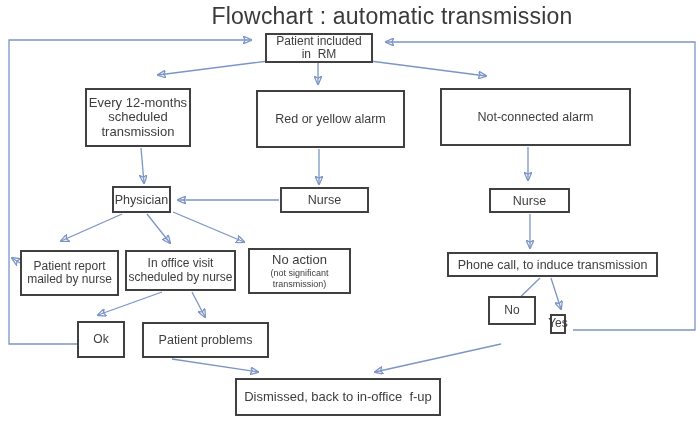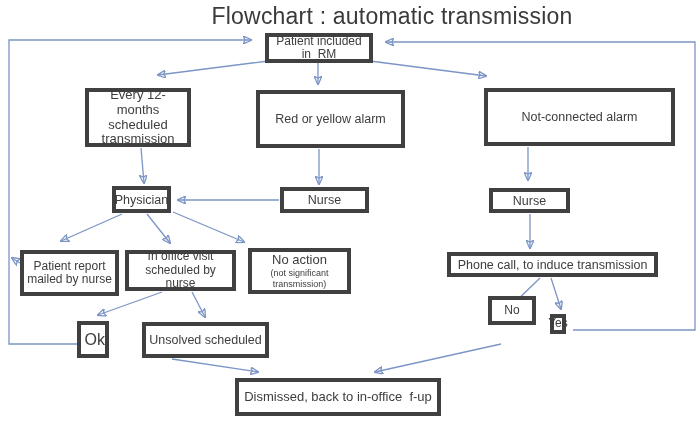--- a/index.html
+++ b/index.html
@@ -6,21 +6,21 @@
   #stage{
     position:relative;width:700px;height:422px;background:#ffffff;
     font-family:"Liberation Sans", sans-serif;color:#3d3d3d;overflow:hidden;
   }
   #title{
     position:absolute;left:0;top:3px;width:700px;text-align:center;
     font-size:23px;color:#3a3a3a;letter-spacing:0.2px;padding-left:42px;
   }
   .node{
     position:absolute;box-sizing:border-box;background:#ffffff;
-    border:4px solid #404040;
+    border:2px solid #404040;
     display:flex;flex-direction:column;align-items:center;justify-content:center;
     text-align:center;white-space:pre-line;line-height:1.12;
     font-size:12.5px;
   }
   .sub{font-size:9px;line-height:1.15;margin-top:1px;}
   svg#wires{position:absolute;left:0;top:0;width:700px;height:422px;pointer-events:none;}
   svg#wires path{fill:none;stroke:#7c95c5;stroke-width:1.3;}
 </style>
 </head>
 <body>
@@ -65,21 +65,21 @@
   <div class="node" style="left:85px;top:88px;width:106px;height:59px;font-size:13px;">
     <span>Every 12-months
 scheduled
 transmission</span>
   </div>
 
   <div class="node" style="left:248px;top:90px;width:149px;height:58px;margin-left:8px;">
     <span>Red or yellow alarm</span>
   </div>
 
-  <div class="node" style="left:440px;top:88px;width:191px;height:58px;margin-left:44px;">
+  <div class="node" style="left:440px;top:88px;width:191px;height:58px;">
     <span>Not-connected alarm</span>
   </div>
 
   <div class="node" style="left:112px;top:186px;width:59px;height:27px;">
     <span>Physician</span>
   </div>
 
   <div class="node" style="left:280px;top:187px;width:89px;height:26px;">
     <span>Nurse</span>
   </div>
@@ -101,26 +101,26 @@
   <div class="node" style="left:248px;top:248px;width:103px;height:46px;font-size:13px;">
     <span>No action</span>
     <span class="sub">(not significant
 transmission)</span>
   </div>
 
   <div class="node" style="left:447px;top:252px;width:211px;height:25px;text-align:right;">
     <span>Phone call, to induce transmission</span>
   </div>
 
-  <div class="node" style="left:77px;top:321px;width:32px;height:37px;font-size:16px;align-items:flex-end;">
+  <div class="node" style="left:77px;top:321px;width:48px;height:37px;font-size:12px;">
     <span>Ok</span>
   </div>
 
   <div class="node" style="left:142px;top:322px;width:127px;height:36px;">
-    <span>Unsolved scheduled</span>
+    <span>Patient problems</span>
   </div>
 
   <div class="node" style="left:488px;top:296px;width:48px;height:29px;font-size:12px;justify-content:center;">
     <span>No</span>
   </div>
 
   <div class="node" style="left:550px;top:314px;width:16px;height:20px;font-size:12px;">
     <span>Yes</span>
   </div>
 

